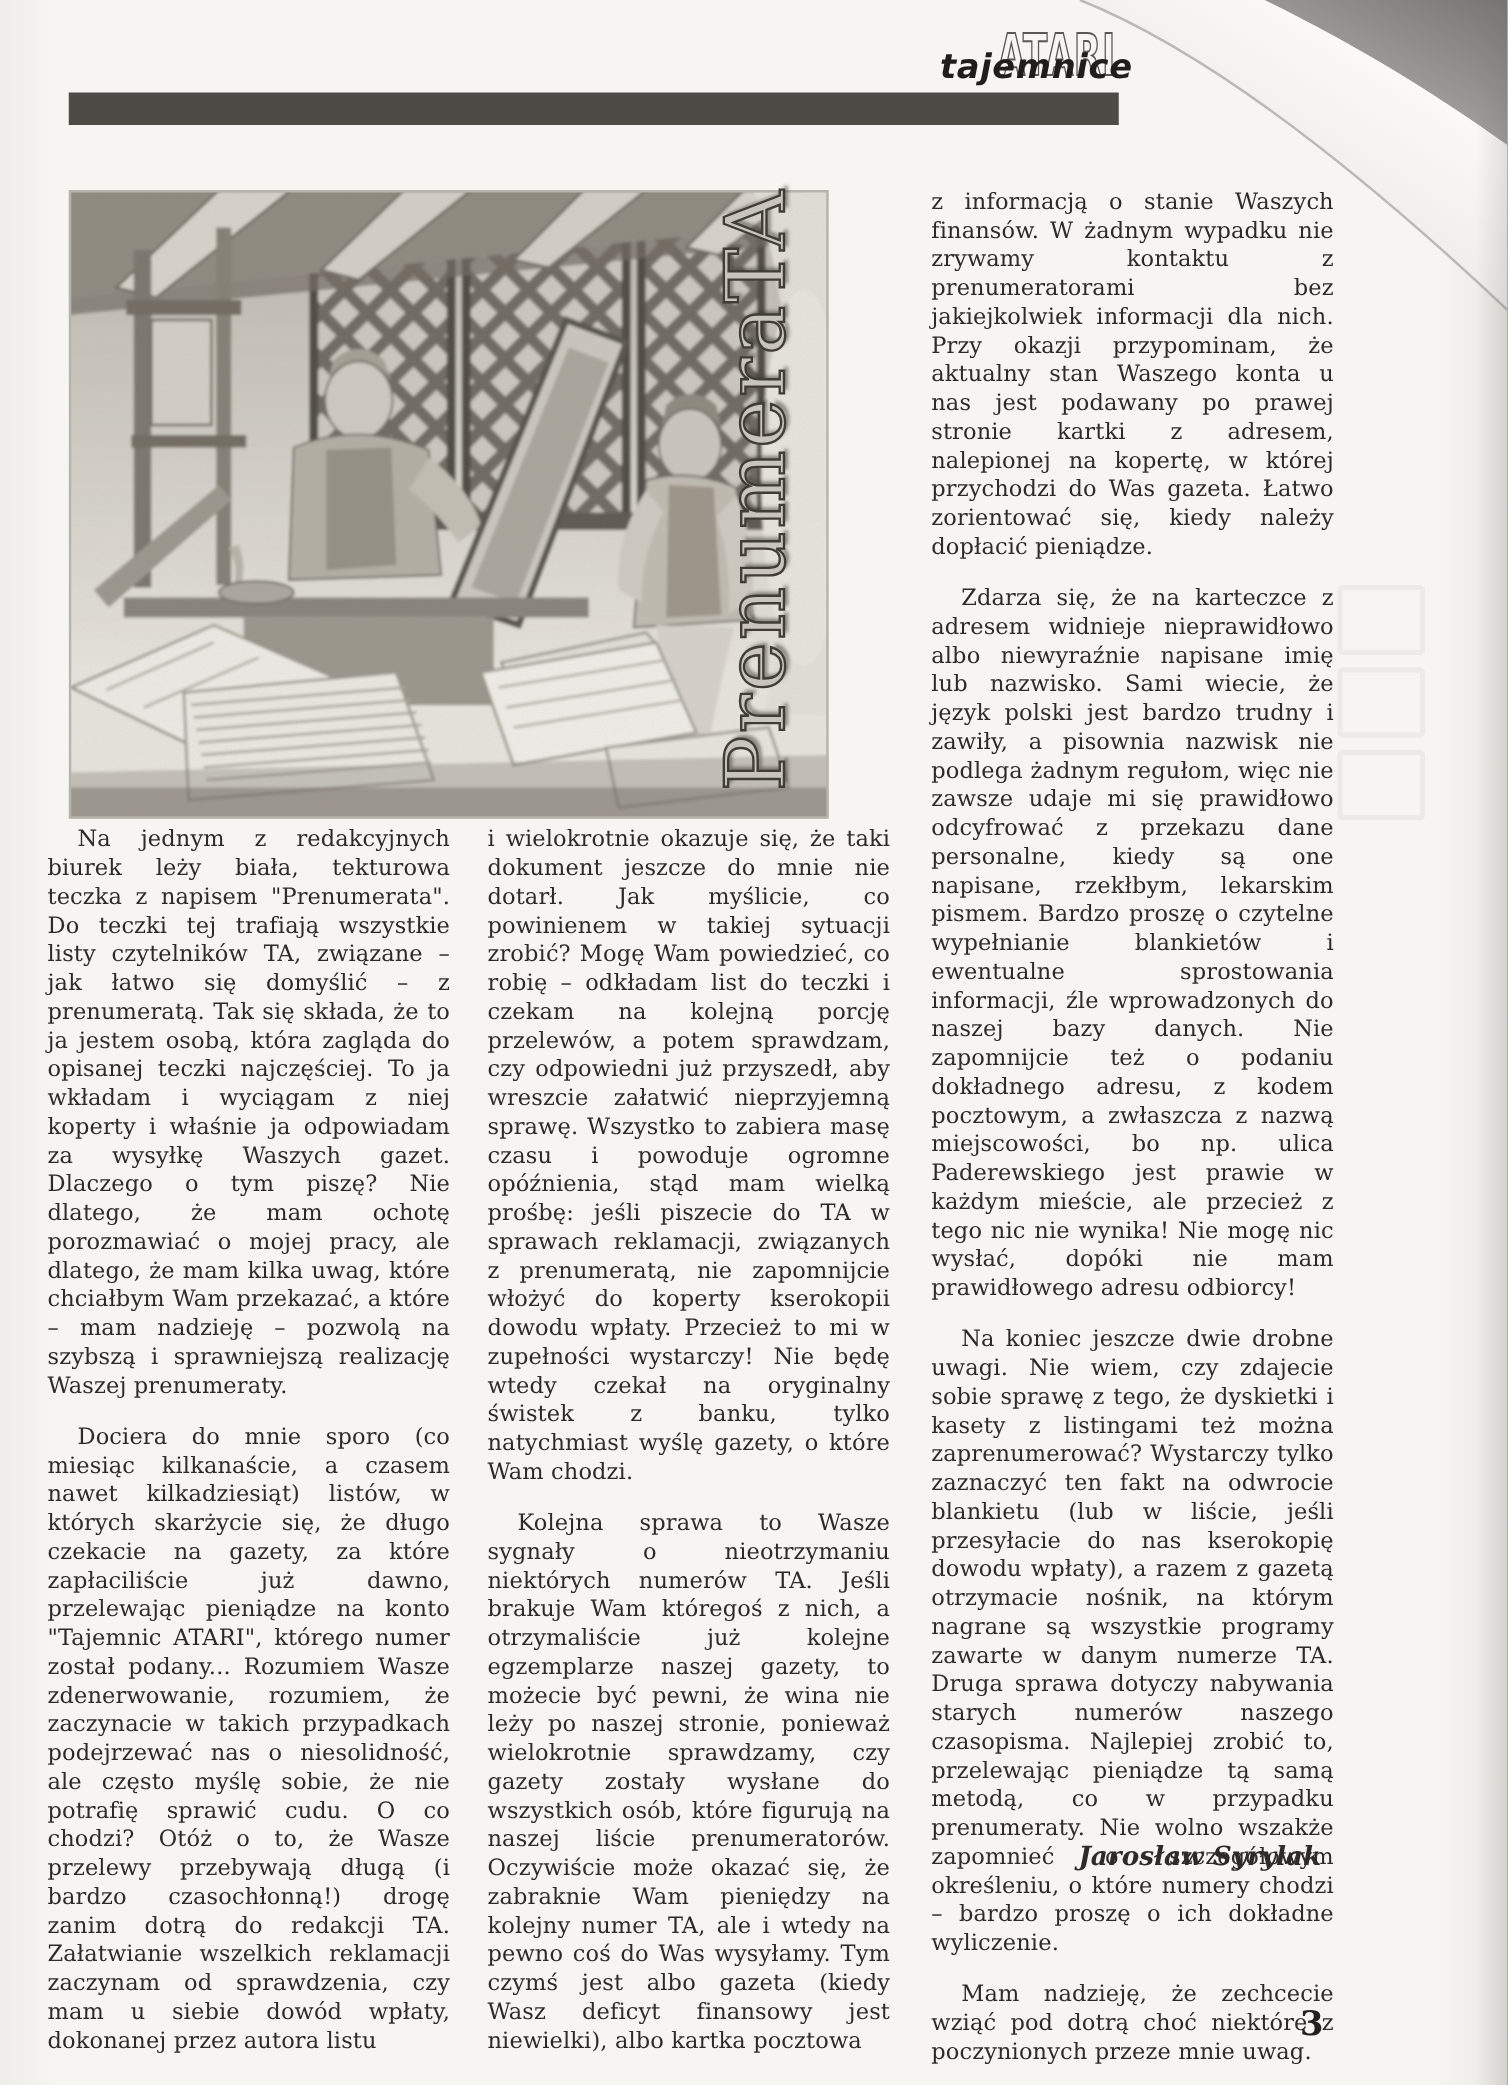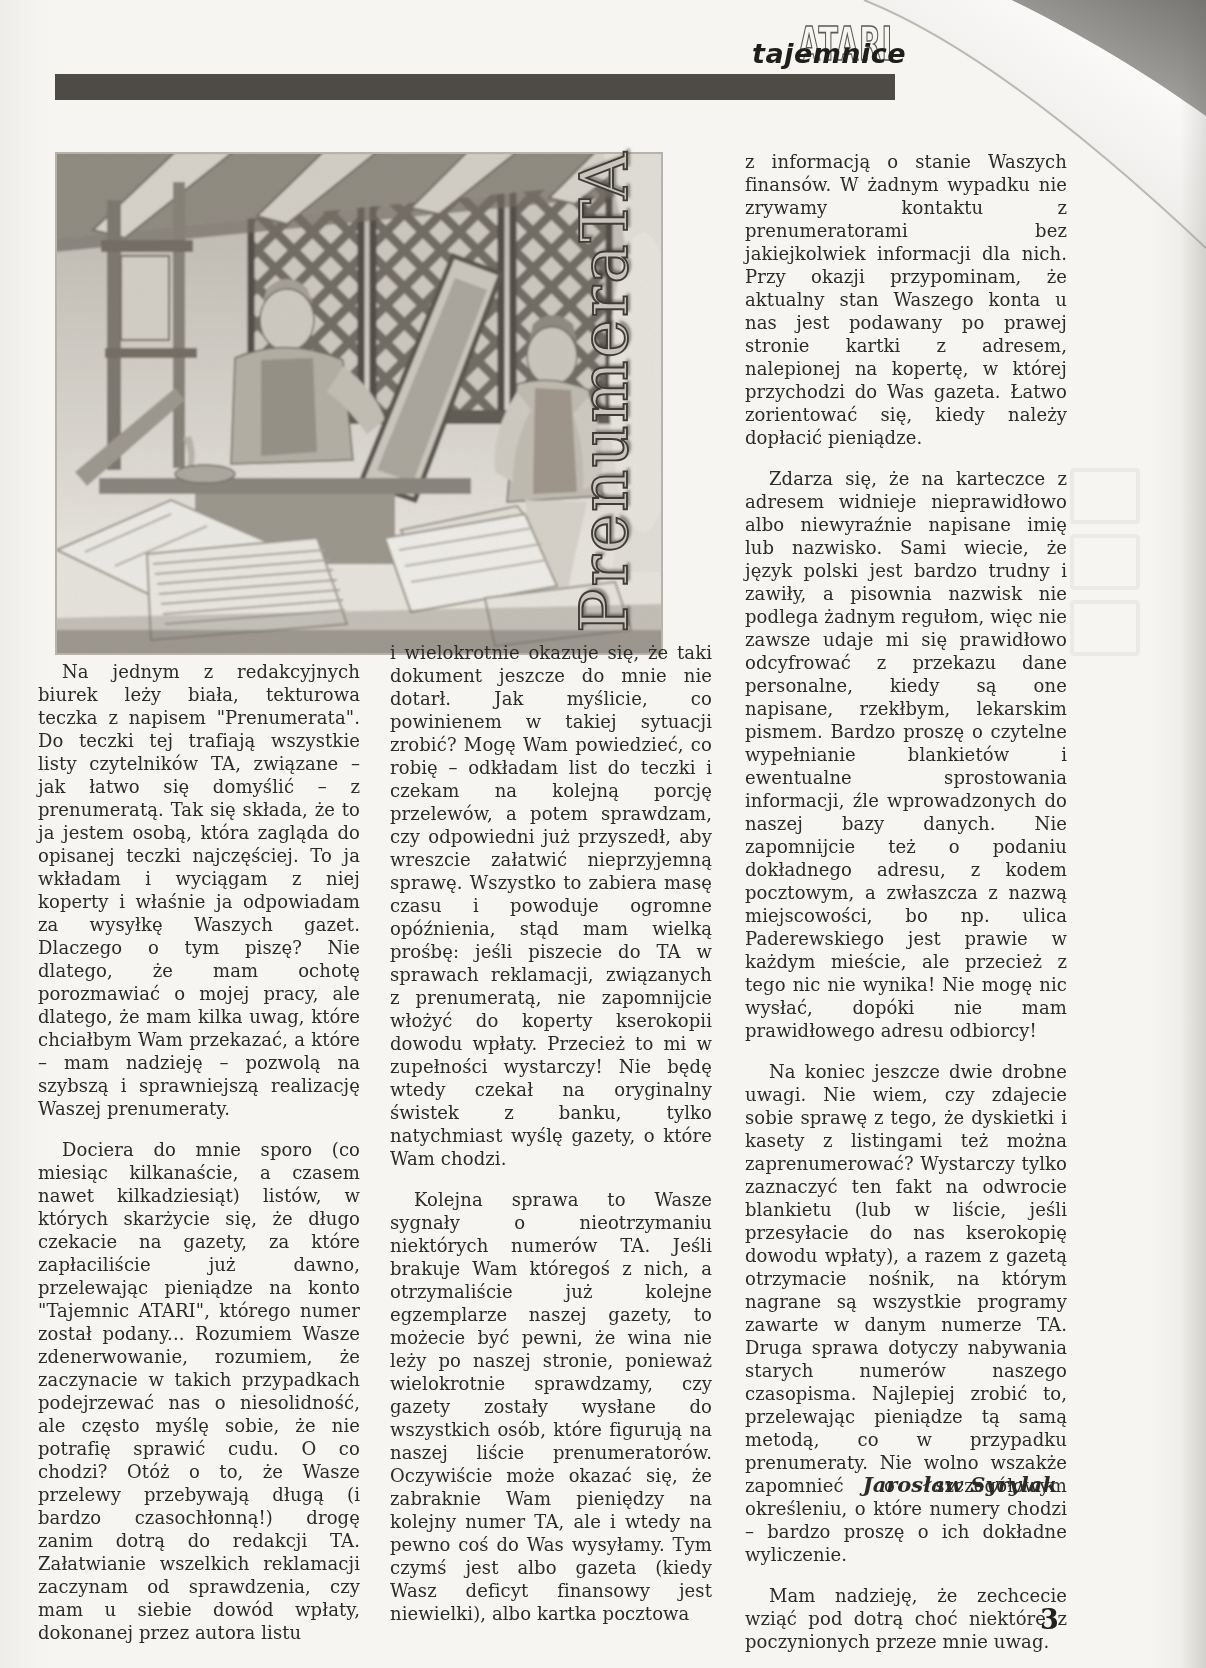--- a/index.html
+++ b/index.html
@@ -34,21 +34,21 @@
     white-space:nowrap;
   }
 
   .col {
     position:absolute; width:322px; color:#2d2b27; font-size:18px; line-height:23px;
     text-align:justify; letter-spacing:0.1px; z-index:4;
   }
   .col p { margin:0 0 18px 0; }
   .col p.indent { text-indent:24px; }
   .col1 { left:38px;  top:660px; }
-  .col2 { left:390px; top:641px; }
+  .col2 { left:390px; top:660px; }
   .col3 { left:745px; top:150px; }
 
   .signature {
     position:absolute; left:745px; top:1472px; width:312px; text-align:right; z-index:4;
     font-style:italic; font-weight:bold; font-size:21px; color:#2d2b27;
   }
   .pageno {
     position:absolute; left:1040px; top:1604px; z-index:4;
     font-weight:bold; font-size:27px; color:#22211d; letter-spacing:1px;
   }

